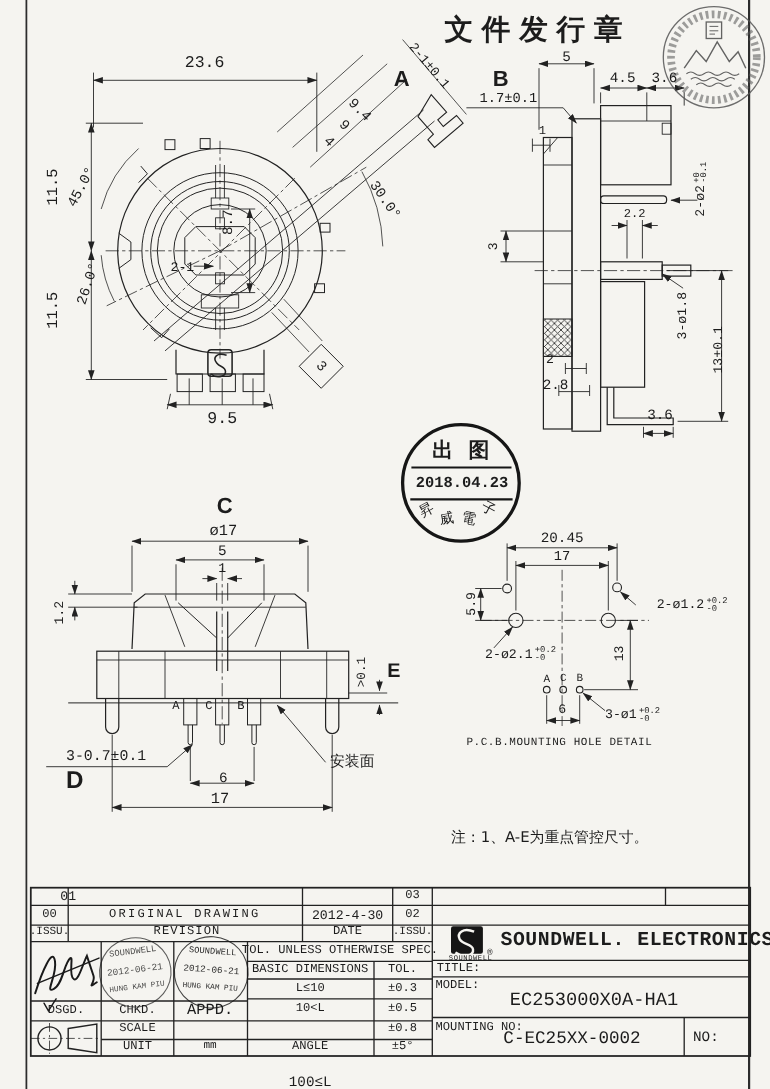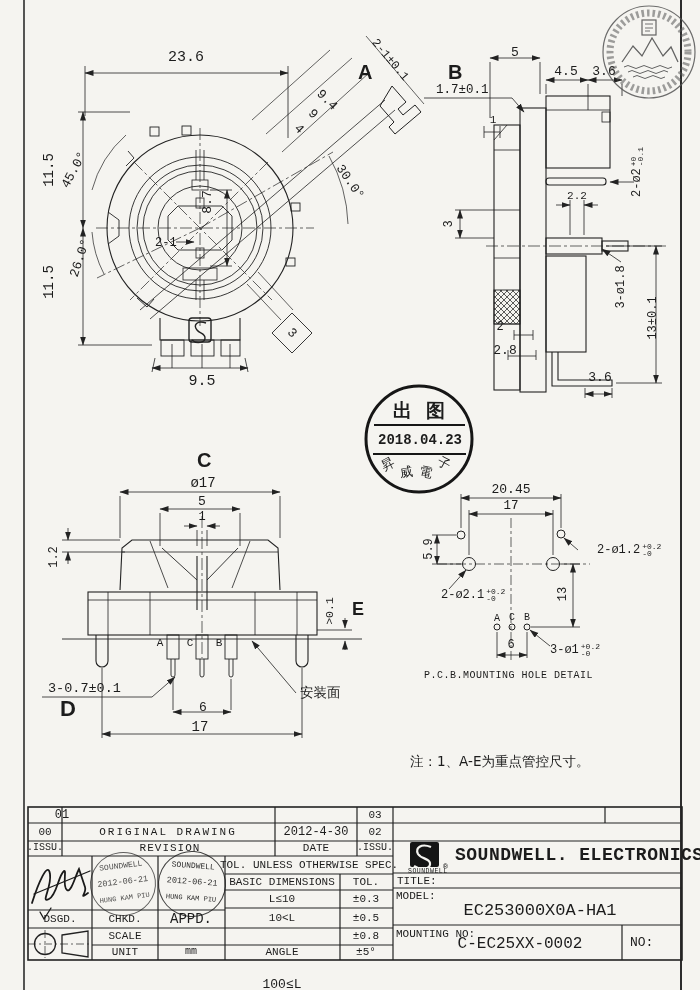--- a/index.html
+++ b/index.html
@@ -316,20 +316,21 @@
     <path d="M34,894 L90,871" stroke-width="1.3"></path>
     <path d="M40,912 l4,7 l7,-11" stroke-width="1.3"></path>
   </g>
 
   <g>
     <rect x="410" y="842" width="29" height="25" rx="2" fill="#151515"></rect>
     <path d="M431,847 c-10,-4 -16,1 -13,7 c3,5 11,4 12,9 c1,6 -9,8 -16,3" stroke="#f5f4f0" stroke-width="2.2" fill="none"></path>
   </g>
 </svg>
 
+<div class="lbl cjk" style="left:404px;top:14px;font-size:26px;font-weight:bold;letter-spacing:8px;">文件发行章</div>
 
 <div class="lbl" style="left:186px;top:57px;font-size:15px;transform:translate(-50%,-50%);">23.6</div>
 <div class="lbl" style="left:49px;top:170px;font-size:14px;transform:translate(-50%,-50%) rotate(-90deg);">11.5</div>
 <div class="lbl" style="left:49px;top:282px;font-size:14px;transform:translate(-50%,-50%) rotate(-90deg);">11.5</div>
 <div class="lbl" style="left:74px;top:170px;transform:translate(-50%,-50%) rotate(-62deg);">45.0°</div>
 <div class="lbl" style="left:80px;top:258px;transform:translate(-50%,-50%) rotate(-72deg);">26.0°</div>
 <div class="lbl" style="left:350px;top:182px;transform:translate(-50%,-50%) rotate(55deg);">30.0°</div>
 <div class="lbl" style="left:327px;top:100px;transform:translate(-50%,-50%) rotate(45deg);">9.4</div>
 <div class="lbl" style="left:313px;top:114px;transform:translate(-50%,-50%) rotate(45deg);">9</div>
 <div class="lbl" style="left:299px;top:129px;transform:translate(-50%,-50%) rotate(45deg);">4</div>
@@ -372,21 +373,21 @@
 <div class="lbl" style="left:203px;top:483px;font-size:14px;transform:translate(-50%,-50%);">ø17</div>
 <div class="lbl" style="left:202px;top:501px;transform:translate(-50%,-50%);">5</div>
 <div class="lbl" style="left:202px;top:517px;font-size:12px;transform:translate(-50%,-50%);">1</div>
 <div class="lbl" style="left:54px;top:557px;font-size:12px;transform:translate(-50%,-50%) rotate(-90deg);">1.2</div>
 
 <div class="lbl viewlbl" style="left:352px;top:600px;font-size:18px;">E</div>
 <div class="lbl" style="left:330px;top:611px;font-size:11.5px;transform:translate(-50%,-50%) rotate(-90deg);">&gt;0.1</div>
 <div class="lbl" style="left:160px;top:643px;font-size:11px;transform:translate(-50%,-50%);">A</div>
 <div class="lbl" style="left:190px;top:643px;font-size:11px;transform:translate(-50%,-50%);">C</div>
 <div class="lbl" style="left:219px;top:643px;font-size:11px;transform:translate(-50%,-50%);">B</div>
-<div class="lbl" style="left:48px;top:682px;font-size:13.5px;">3-0.7±0.1</div>
+<div class="lbl" style="left:60px;top:682px;font-size:13.5px;">3-0.7±0.1</div>
 <div class="lbl viewlbl" style="left:60px;top:698px;font-size:22px;">D</div>
 <div class="lbl" style="left:203px;top:707px;transform:translate(-50%,-50%);">6</div>
 <div class="lbl" style="left:200px;top:727px;font-size:14px;transform:translate(-50%,-50%);">17</div>
 <div class="lbl cjk" style="left:300px;top:686px;font-size:13.5px;">安装面</div>
 
 <div class="lbl" style="left:511px;top:489px;transform:translate(-50%,-50%);">20.45</div>
 <div class="lbl" style="left:511px;top:506px;font-size:12.5px;transform:translate(-50%,-50%);">17</div>
 <div class="lbl" style="left:429px;top:549px;font-size:12px;transform:translate(-50%,-50%) rotate(-90deg);">5.9</div>
 <div class="lbl dimflex" style="left:577px;top:543px;font-size:12px;margin-left:20px;">
   <span>2-ø1.2</span>

